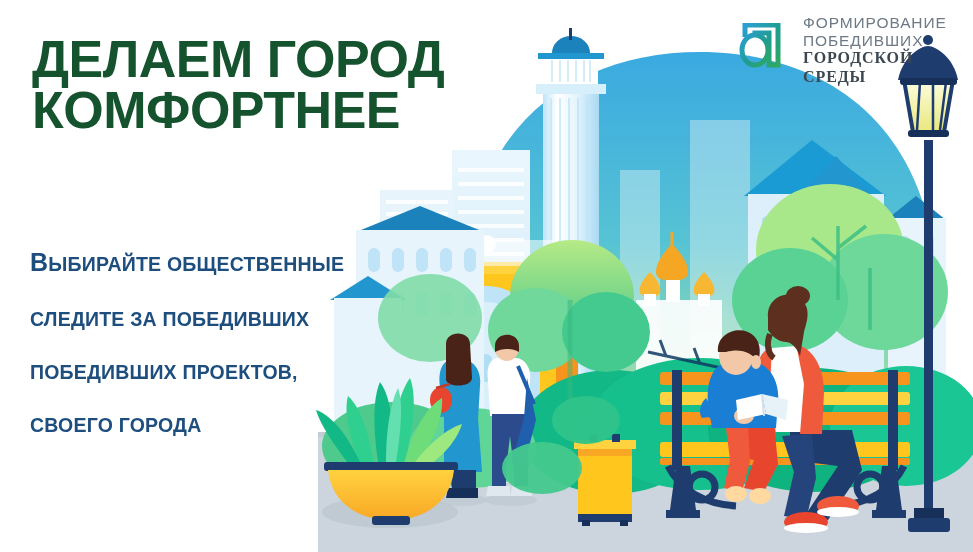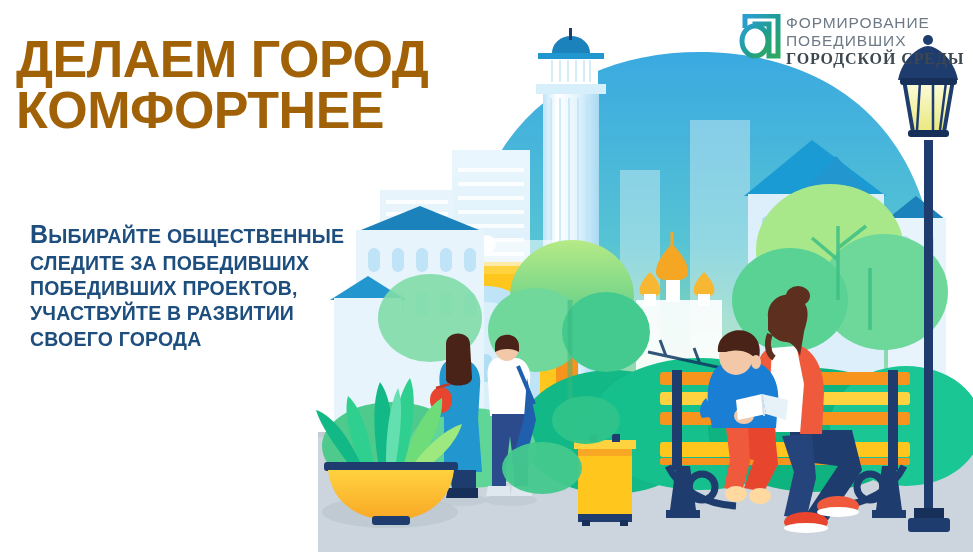--- a/index.html
+++ b/index.html
@@ -8,38 +8,38 @@
 
   
   #art{position:absolute;inset:0;}
   #art svg{display:block;width:973px;height:552px;}
 
   
   #textlayer{position:absolute;inset:0;pointer-events:none;}
   #textlayer > *{pointer-events:auto;}
 
   .headline{
-    position:absolute;left:16px;top:34px;width:520px;
-    color:#a16207;font-weight:700;font-size:52px;line-height:0.98;
+    position:absolute;left:32px;top:34px;width:520px;
+    color:#14532d;font-weight:700;font-size:52px;line-height:0.98;
     letter-spacing:-0.5px;text-transform:uppercase;
     font-family:"Liberation Sans",sans-serif;
   }
   .headline .l2{display:block;}
 
   .body-copy{
     position:absolute;left:30px;top:218px;width:420px;
     color:#1d4e7e;font-weight:700;font-size:21.5px;line-height:1.30;
     font-family:"Liberation Sans",sans-serif;
   }
-  .body-copy .ln{display:block;white-space:nowrap;font-size:19.5px;letter-spacing:0.2px;}
+  .body-copy .ln{display:block;white-space:nowrap;font-size:19.5px;letter-spacing:0.2px;margin-top:28px;}
   .body-copy .ln.first{font-size:19.5px;}
   .body-copy .ln.first .cap{font-size:25px;}
 
   
-  .logo{position:absolute;left:733px;top:14px;display:flex;align-items:center;gap:3px;}
+  .logo{position:absolute;left:733px;top:14px;display:flex;align-items:center;gap:20px;}
   .logo-mark{width:50px;height:54px;flex:0 0 auto;}
   .logo-text{display:block;line-height:1.14;font-family:"Liberation Sans",sans-serif;}
   .logo-text .t1,.logo-text .t2{color:#6d7a86;font-size:15.5px;font-weight:400;letter-spacing:0.9px;display:block;}
   .logo-text .t3{color:#3c4750;font-size:16px;font-weight:700;letter-spacing:0.9px;display:block;font-family:Liberation Serif, serif;}
 </style>
 </head>
 <body>
 
 <div id="poster">
 
@@ -414,21 +414,20 @@
 
     <div class="headline">
       <span class="l1">ДЕЛАЕМ ГОРОД</span>
       <span class="l2">КОМФОРТНЕЕ</span>
     </div>
 
     <div class="body-copy">
       <span class="ln first"><span class="cap">В</span><span>ЫБИРАЙТЕ ОБЩЕСТВЕННЫЕ</span></span>
       <span class="ln">СЛЕДИТЕ ЗА ПОБЕДИВШИХ</span>
       <span class="ln">ПОБЕДИВШИХ ПРОЕКТОВ,</span>
-      <span class="ln">УЧАСТВУЙТЕ В РАЗВИТИИ</span>
       <span class="ln">СВОЕГО ГОРОДА</span>
     </div>
 
     <div class="logo">
       <svg class="logo-mark" viewBox="0 0 50 54">
         <path d="M 12 14 L 12 2 L 45 2 L 45 42 L 36 42 L 36 10 L 22 10 L 22 14" fill="none" stroke="url(#logoGrad)" stroke-width="5" stroke-linejoin="miter"></path>
         <path d="M 22 8 L 22 52" fill="none" stroke="url(#logoGrad)" stroke-width="5"></path>
         <ellipse cx="22" cy="27" rx="13" ry="15" fill="none" stroke="url(#logoGrad)" stroke-width="5"></ellipse>
       </svg>
       <span class="logo-text">

